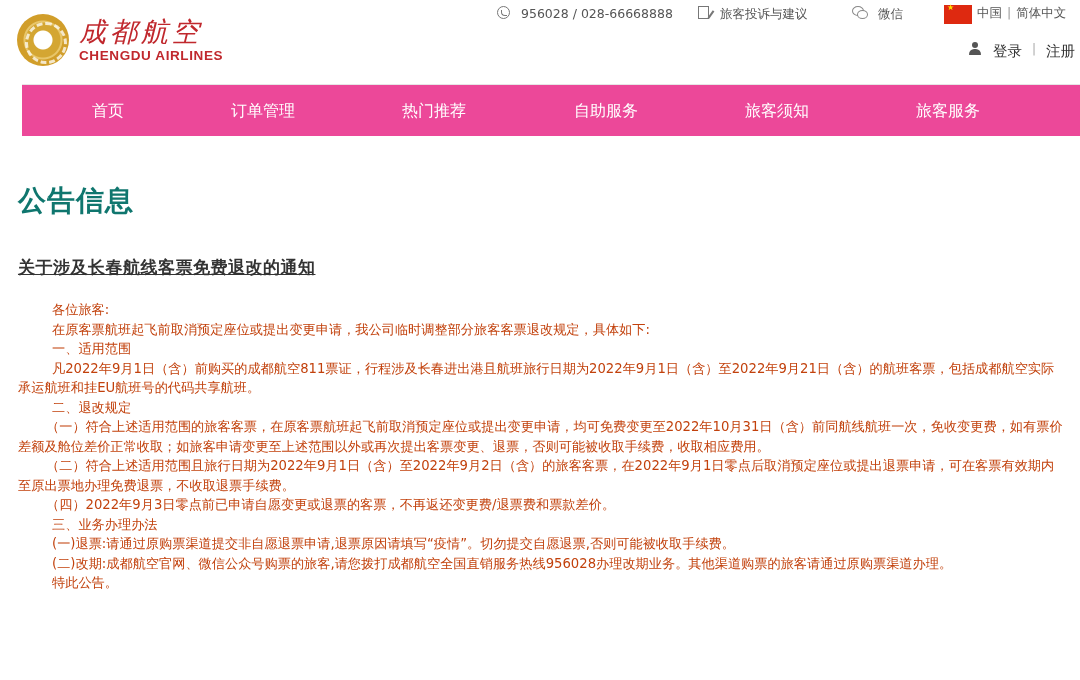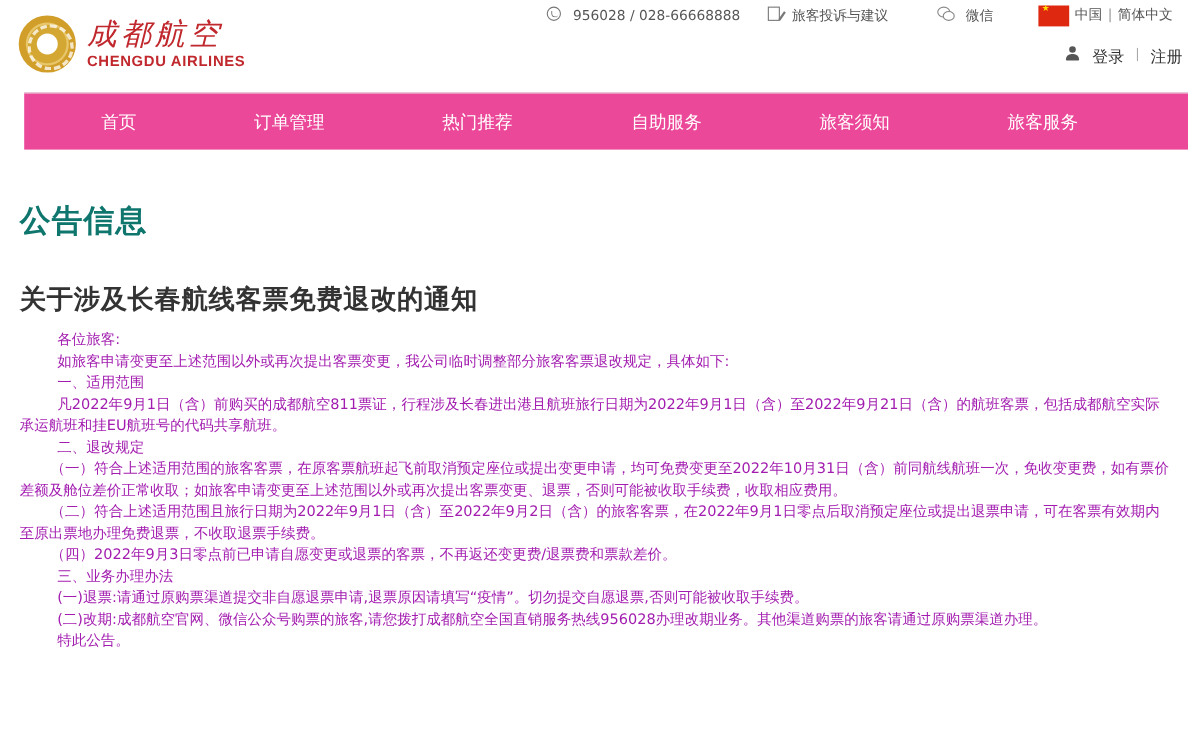--- a/index.html
+++ b/index.html
@@ -36,22 +36,22 @@
   .user-icon::before { content: ""; position: absolute; left: 3px; top: 0; width: 6px; height: 6px; border-radius: 50%; background: #555; }
   .user-icon::after { content: ""; position: absolute; left: 0; top: 7px; width: 12px; height: 6px; border-radius: 6px 6px 1px 1px; background: #555; }
   .auth .sep { margin: 0 10px; color: #aaa; font-size: 12px; }
 
   
   .nav { position: absolute; left: 0; top: 84px; width: 1080px; height: 52px; background: #ec4899; border-top: 1px solid #e6e6e6; margin-left: 22px; }
   .nav-item { position: absolute; top: 0; height: 52px; line-height: 52px; color: #fff; font-size: 16px; cursor: pointer; white-space: nowrap; }
 
   
   .section-title { position: absolute; left: 18px; top: 182px; font-size: 28px; color: #0f766e; letter-spacing: 1px; }
-  .article-title { position: absolute; left: 18px; top: 256px; font-size: 24px; color: #333; letter-spacing: 0.5px; }
-  .article { position: absolute; left: 18px; top: 300px; width: 1046px; font-size: 13.2px; color: #a21caf; line-height: 19.5px; }
+  .article-title { position: absolute; left: 18px; top: 256px; font-size: 17px; color: #333; letter-spacing: 0.5px; text-decoration: underline; }
+  .article { position: absolute; left: 18px; top: 300px; width: 1046px; font-size: 13.2px; color: #c2410c; line-height: 19.5px; }
   .article p { margin: 0; }
   .indent { text-indent: 28px; }
   .indent-par { text-indent: 34px; }
 </style>
 </head>
 <body>
 
 <div class="header">
   <div class="logo">
     <div class="logo-emblem"></div>
@@ -97,21 +97,21 @@
   <div class="nav-item" style="left:552px;">自助服务</div>
   <div class="nav-item" style="left:723px;">旅客须知</div>
   <div class="nav-item" style="left:894px;text-align:right;">旅客服务</div>
 </div>
 
 <h1 class="section-title">公告信息</h1>
 <h2 class="article-title">关于涉及长春航线客票免费退改的通知</h2>
 
 <div class="article">
   <p class="indent-par">各位旅客:</p>
-  <p class="indent-par">如旅客申请变更至上述范围以外或再次提出客票变更，我公司临时调整部分旅客客票退改规定，具体如下:</p>
+  <p class="indent-par">在原客票航班起飞前取消预定座位或提出变更申请，我公司临时调整部分旅客客票退改规定，具体如下:</p>
   <p class="indent-par">一、适用范围</p>
   <p class="indent-par">凡2022年9月1日（含）前购买的成都航空811票证，行程涉及长春进出港且航班旅行日期为2022年9月1日（含）至2022年9月21日（含）的航班客票，包括成都航空实际承运航班和挂EU航班号的代码共享航班。</p>
   <p class="indent-par">二、退改规定</p>
   <p class="indent">（一）符合上述适用范围的旅客客票，在原客票航班起飞前取消预定座位或提出变更申请，均可免费变更至2022年10月31日（含）前同航线航班一次，免收变更费，如有票价差额及舱位差价正常收取；如旅客申请变更至上述范围以外或再次提出客票变更、退票，否则可能被收取手续费，收取相应费用。</p>
   <p class="indent">（二）符合上述适用范围且旅行日期为2022年9月1日（含）至2022年9月2日（含）的旅客客票，在2022年9月1日零点后取消预定座位或提出退票申请，可在客票有效期内至原出票地办理免费退票，不收取退票手续费。</p>
   <p class="indent">（四）2022年9月3日零点前已申请自愿变更或退票的客票，不再返还变更费/退票费和票款差价。</p>
   <p class="indent-par">三、业务办理办法</p>
   <p class="indent-par">(一)退票:请通过原购票渠道提交非自愿退票申请,退票原因请填写“疫情”。切勿提交自愿退票,否则可能被收取手续费。</p>
   <p class="indent-par">(二)改期:成都航空官网、微信公众号购票的旅客,请您拨打成都航空全国直销服务热线956028办理改期业务。其他渠道购票的旅客请通过原购票渠道办理。</p>
   <p class="indent-par">特此公告。</p>

